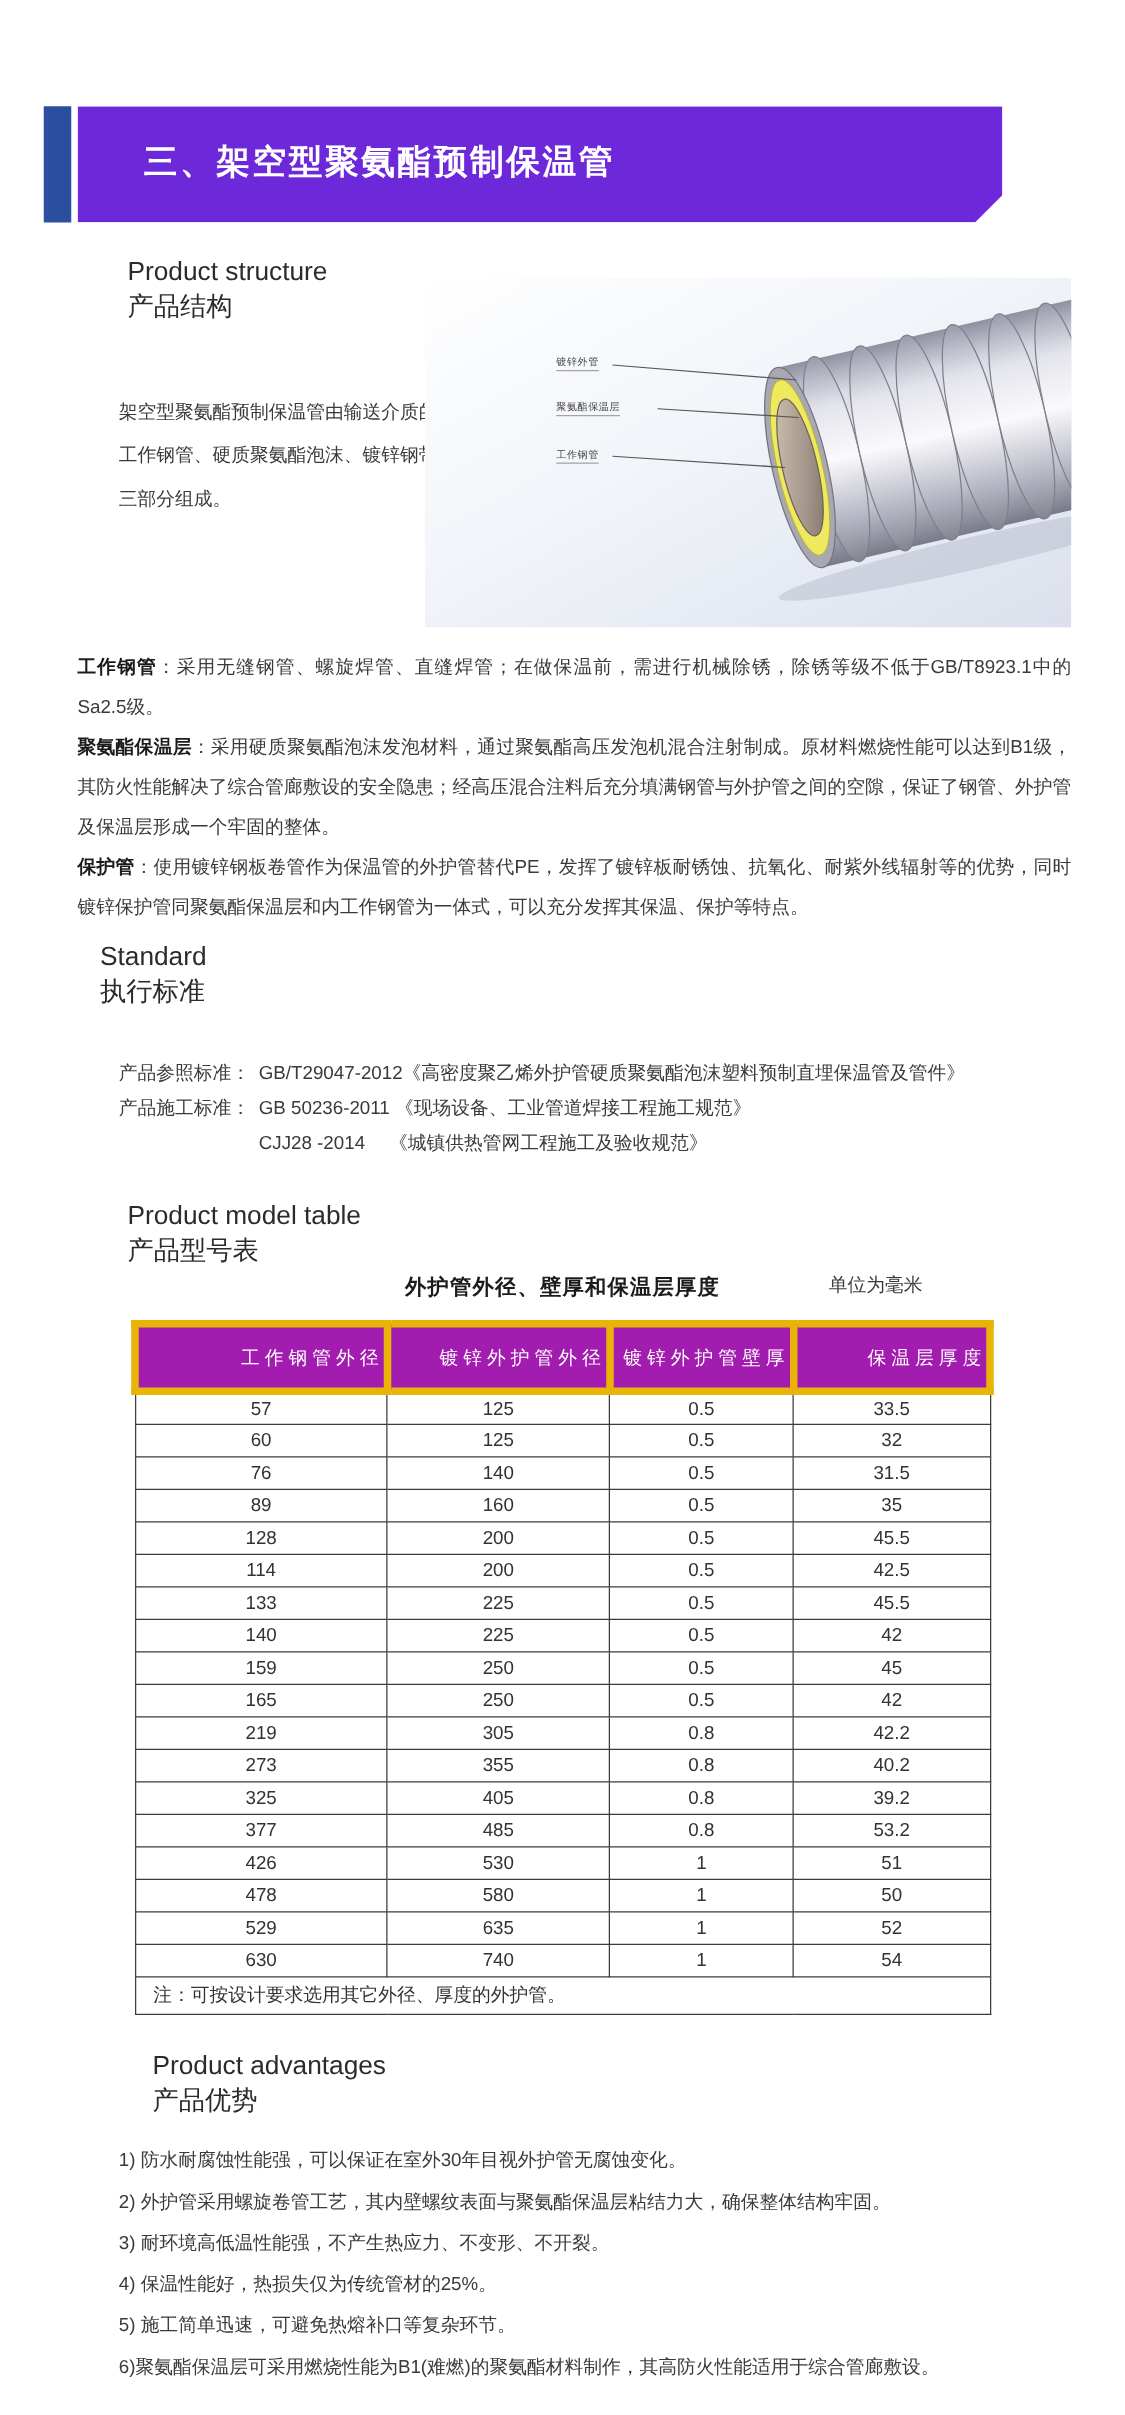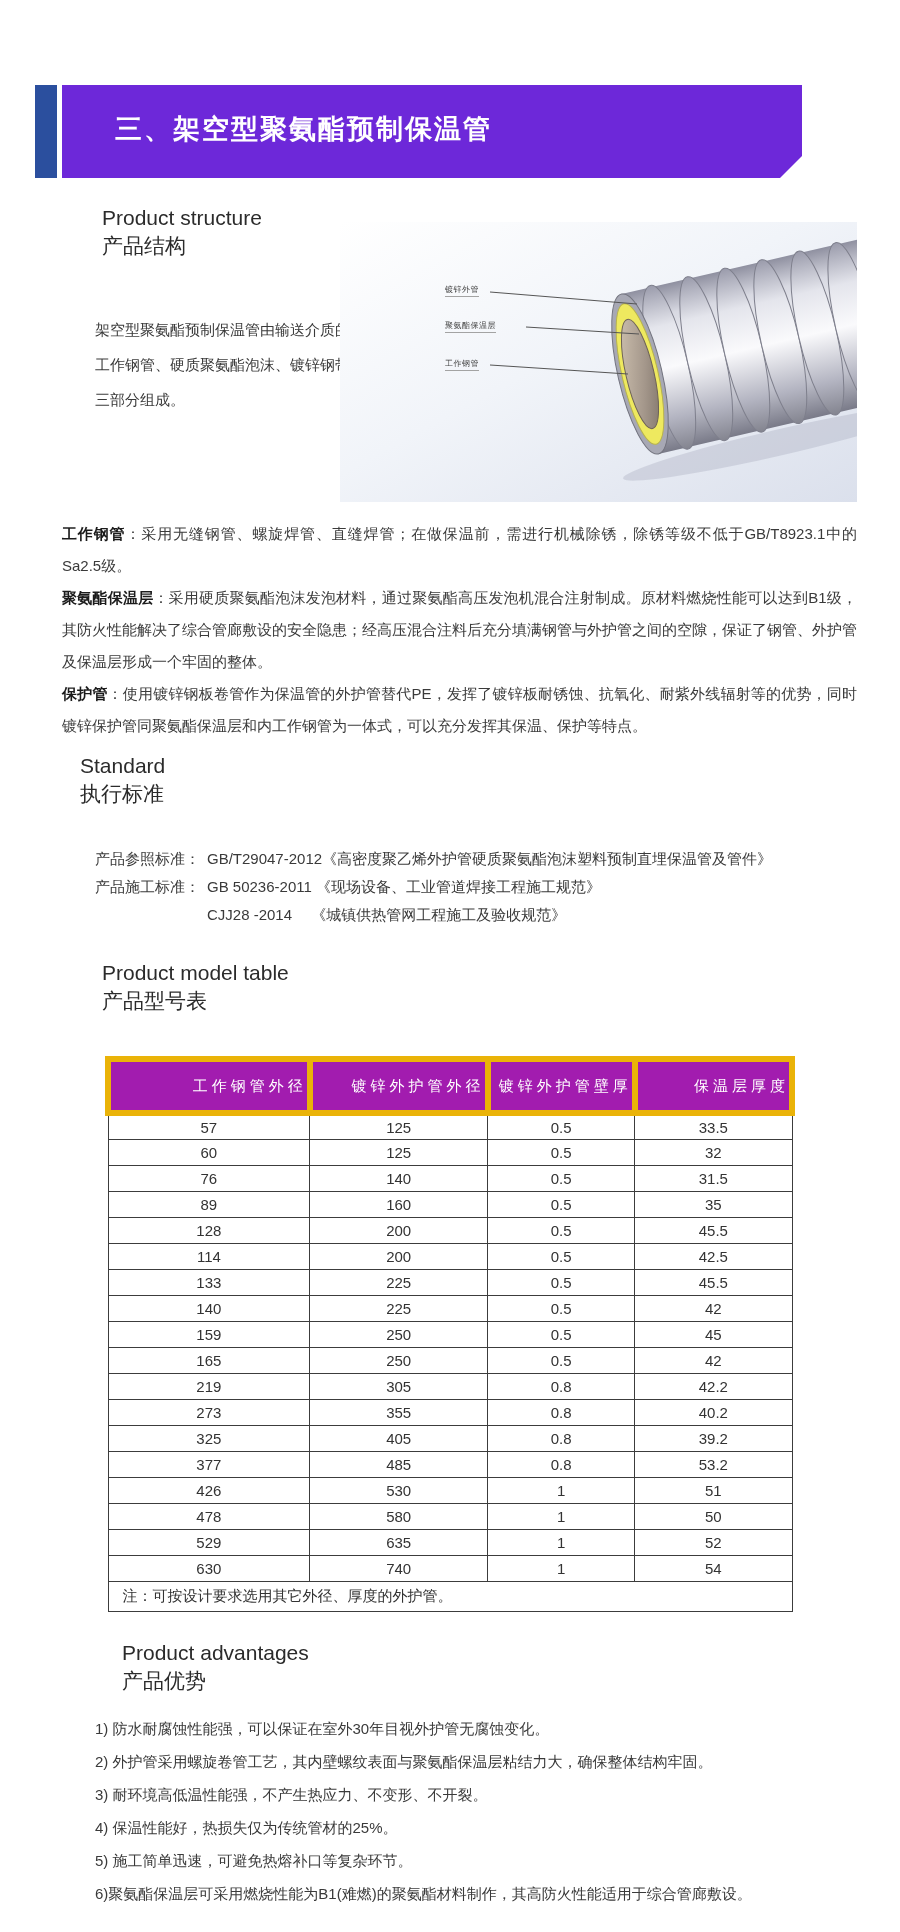--- a/index.html
+++ b/index.html
@@ -161,20 +161,24 @@
     </div>
 
   <div class="sec-head" style="left:80px; top:958px; height:58px;">
     <div class="sec-bar"></div>
     <div class="sec-titles">
       <div class="sec-en">Product model table</div>
       <div class="sec-zh">产品型号表</div>
     </div>
   </div>
 
+  <div class="tbl-caption-row">
+    <div class="tbl-caption">外护管外径、壁厚和保温层厚度</div>
+    <div class="tbl-unit">单位为毫米</div>
+  </div>
 
   <table class="model">
     <colgroup>
         <col class="c1">
         <col class="c2">
         <col class="c3">
         <col class="c4">
       </colgroup>
     <thead>
       <tr>

